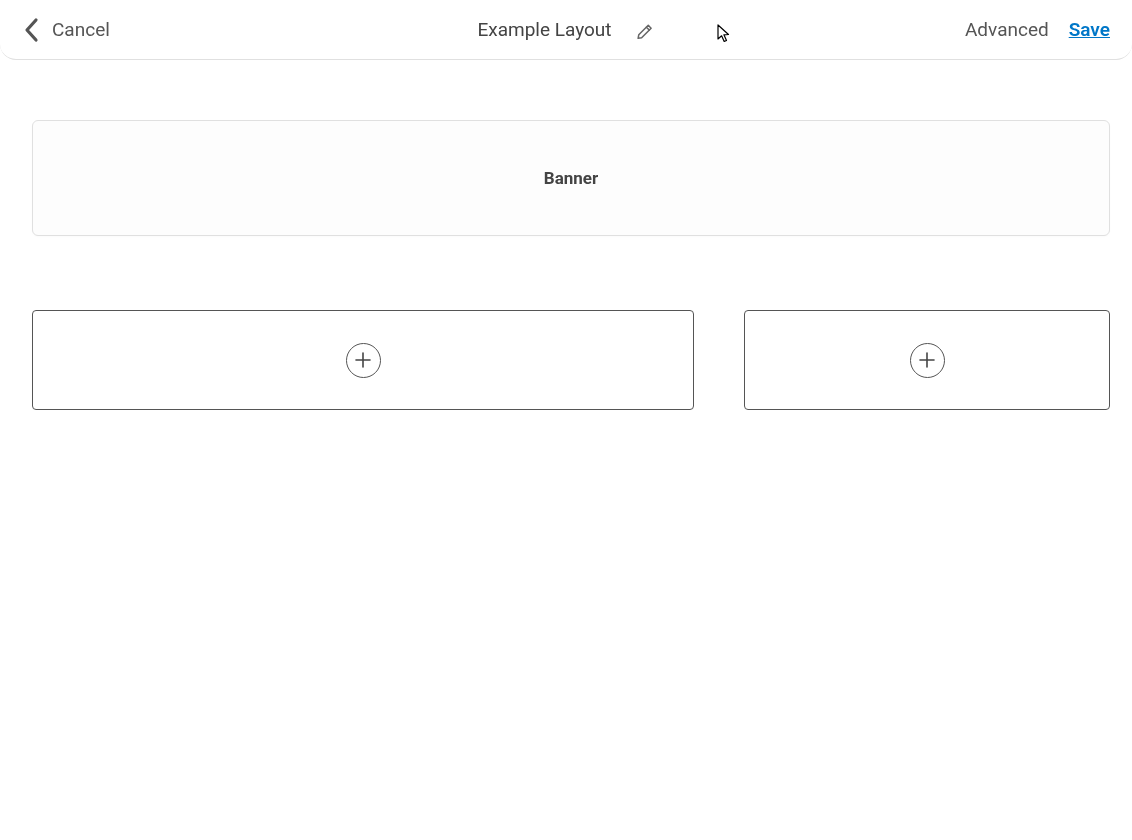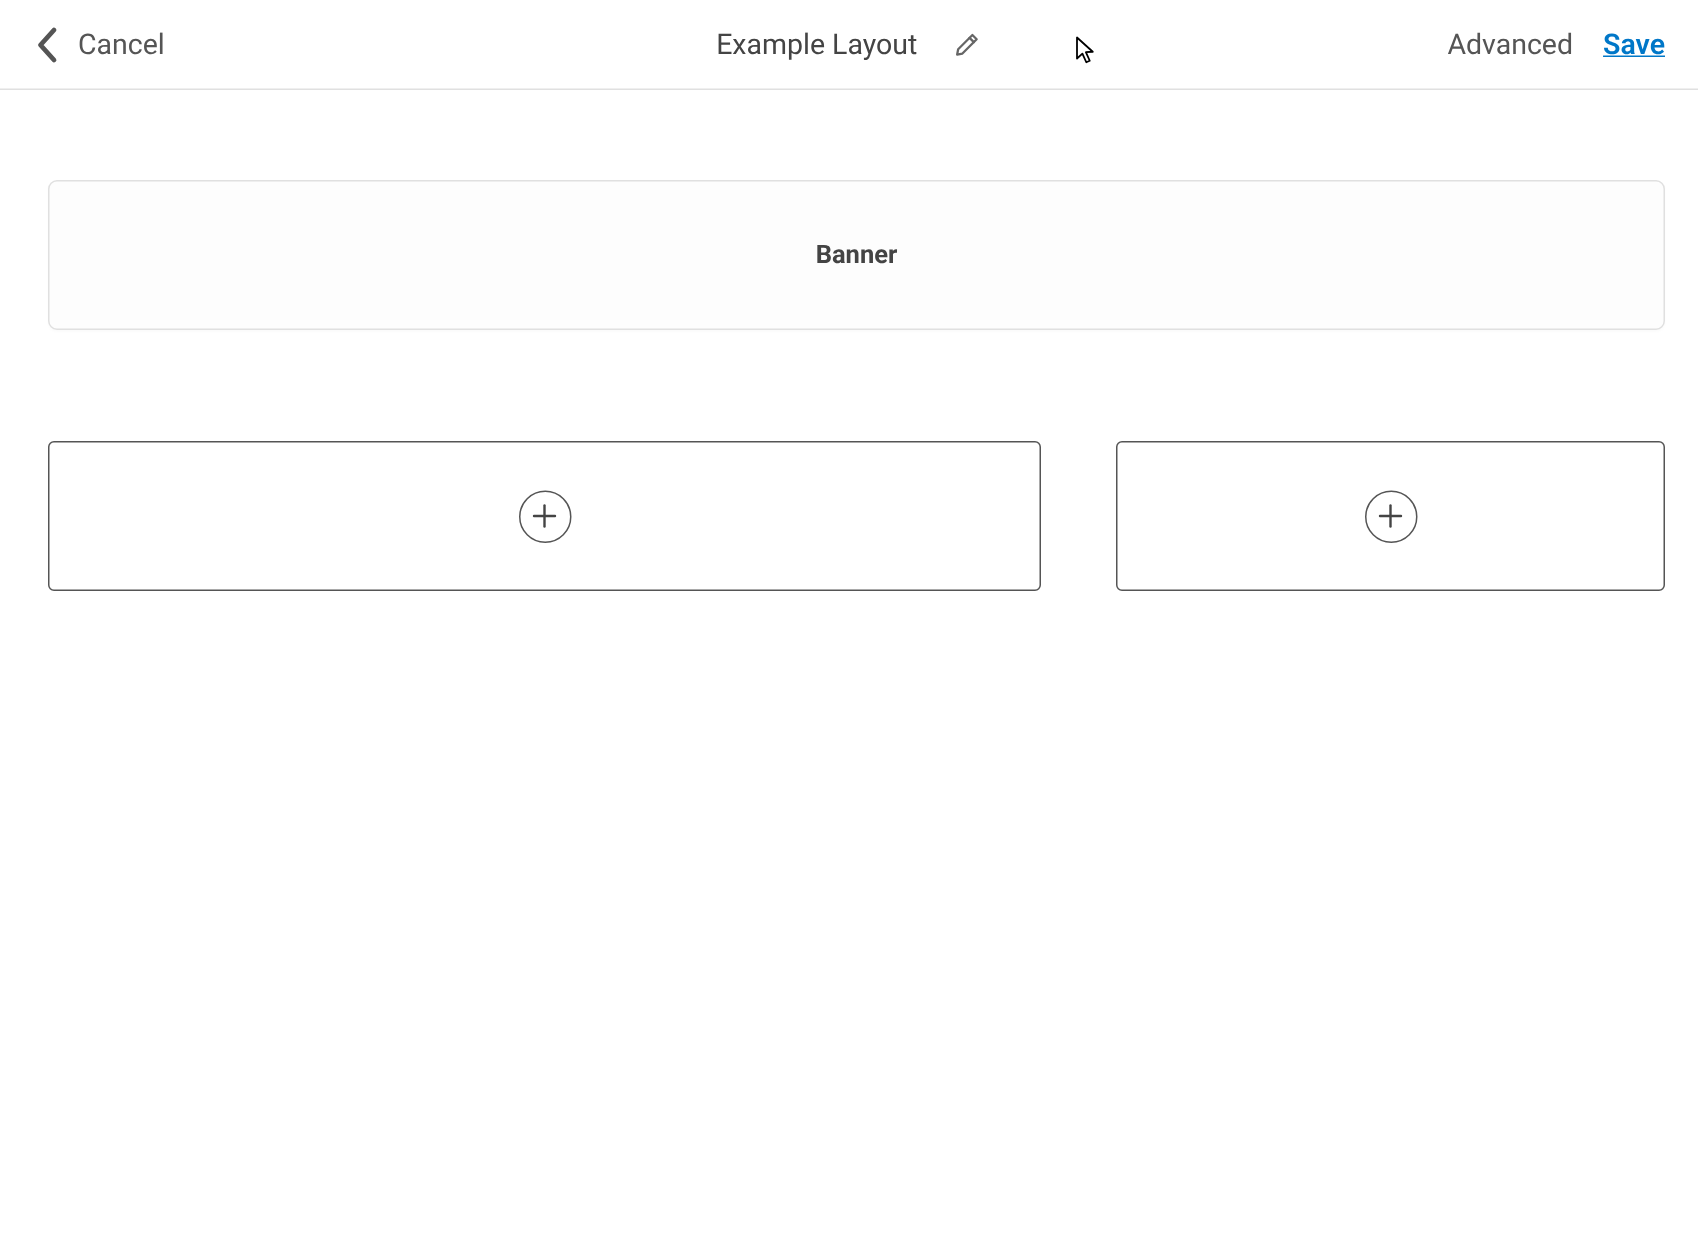--- a/index.html
+++ b/index.html
@@ -14,20 +14,21 @@
       height: 840px;
       overflow: hidden;
     }
     .header {
       display: flex;
       align-items: center;
       justify-content: space-between;
       height: 60px;
       border-bottom: 1px solid #e0e0e0;
       padding: 0 22px;
+      border-radius: 16px;
     }
     .header-left {
       display: flex;
       align-items: center;
       gap: 10px;
     }
     .back-icon {
       display: flex;
       align-items: center;
       justify-content: center;
@@ -37,21 +38,21 @@
       width: 20px;
       height: 26px;
     }
     .cancel-link {
       font-size: 19px;
       color: #555;
       cursor: pointer;
     }
     .header-center {
       display: flex;
-      align-items: center;
+      align-items: flex-end;
       gap: 24px;
       position: absolute;
       left: 50%;
       transform: translateX(-50%);
     }
     .page-title {
       font-size: 19px;
       color: #444;
       font-weight: 400;
     }
@@ -79,21 +80,21 @@
       color: #0077c8;
       font-weight: 600;
       cursor: pointer;
       text-decoration: underline;
     }
     .main-content {
       padding: 60px 22px 0 32px;
     }
     .banner-block {
       width: 100%;
-      height: 100px;
+      height: 116px;
       border: 1px solid #e0e0e0;
       border-radius: 6px;
       display: flex;
       align-items: center;
       justify-content: center;
       background: #fdfdfd;
       box-shadow: 0 1px 2px rgba(0,0,0,0.02);
     }
     .banner-label {
       font-size: 17px;

